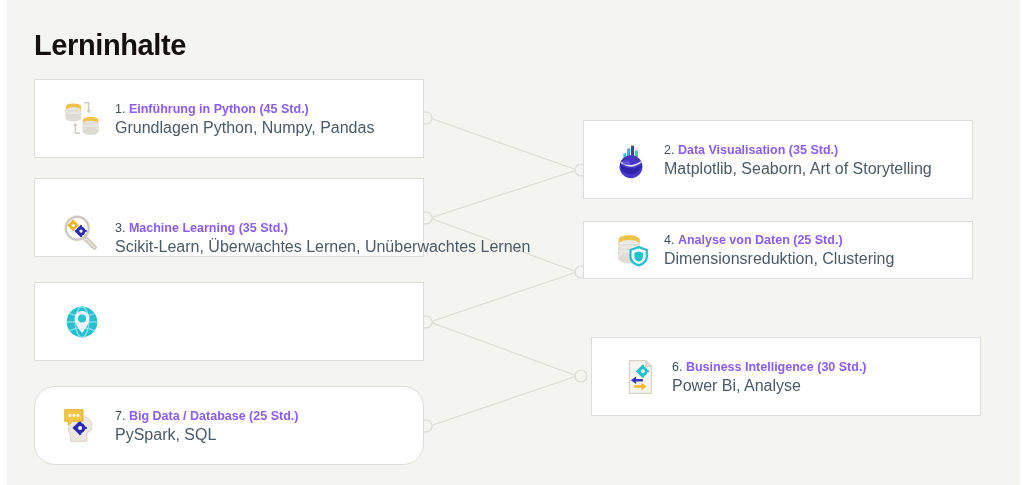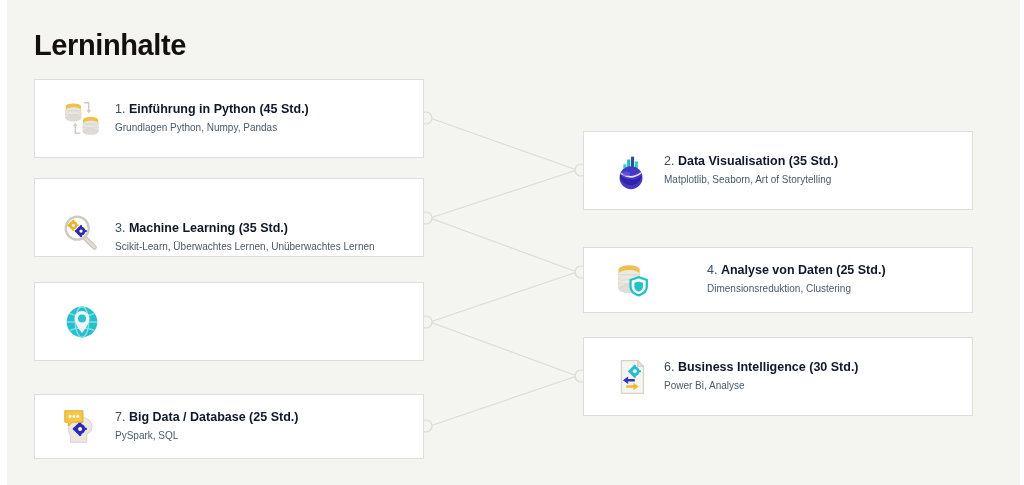--- a/index.html
+++ b/index.html
@@ -86,41 +86,41 @@
     color: #2c3e50;
     line-height: 17px;
     white-space: nowrap;
   }
   .card-title .num {
     font-weight: normal;
     color: #3d4e5e;
   }
   .card-title .strong {
     font-weight: bold;
-    color: #0f172a;
+    color: #8b5cf6;
   }
   .card-sub {
-    font-size: 10px;
+    font-size: 16px;
     color: #4a5a67;
     line-height: 19px;
     white-space: nowrap;
   }
 
   
   .col-left  { left: 34px;  width: 390px; }
   .col-right { left: 583px; width: 390px; }
 
   #card-1 { top: 79px;  height: 79px; }
   #card-3 { top: 178px; height: 79px; align-items: flex-end; }
   #card-5 { top: 282px; height: 79px; }
-  #card-7 { top: 394px; height: 65px; }
-
-  #card-2 { top: 131px; height: 79px; }
-  #card-4 { top: 247px; height: 66px; gap: 43px; }
-  #card-6 { top: 337px; height: 79px; }
+  #card-7 { top: 386px; height: 79px; border-radius: 21px; }
+
+  #card-2 { top: 120px; height: 79px; }
+  #card-4 { top: 221px; height: 58px; }
+  #card-6 { top: 337px; height: 79px; margin-left: 8px; }
 </style>
 </head>
 <body>
 
 <div id="page">
 
   <div id="gutter-left"></div>
   <div id="gutter-right"></div>
 
   <div id="page-title">Lerninhalte</div>

